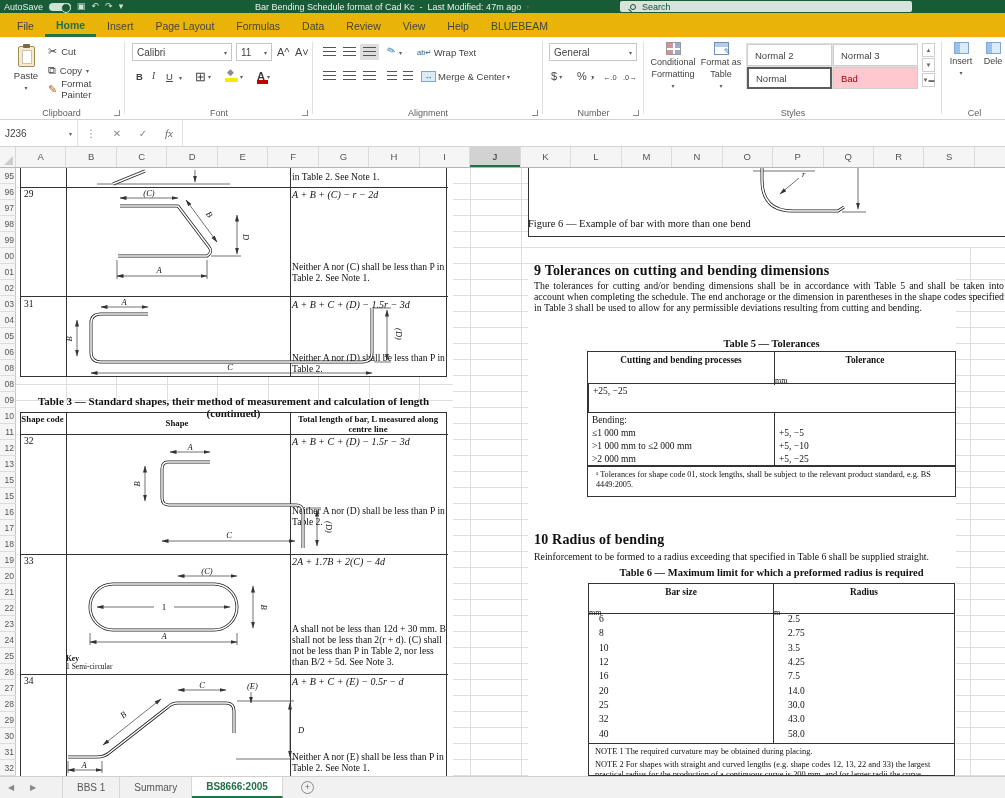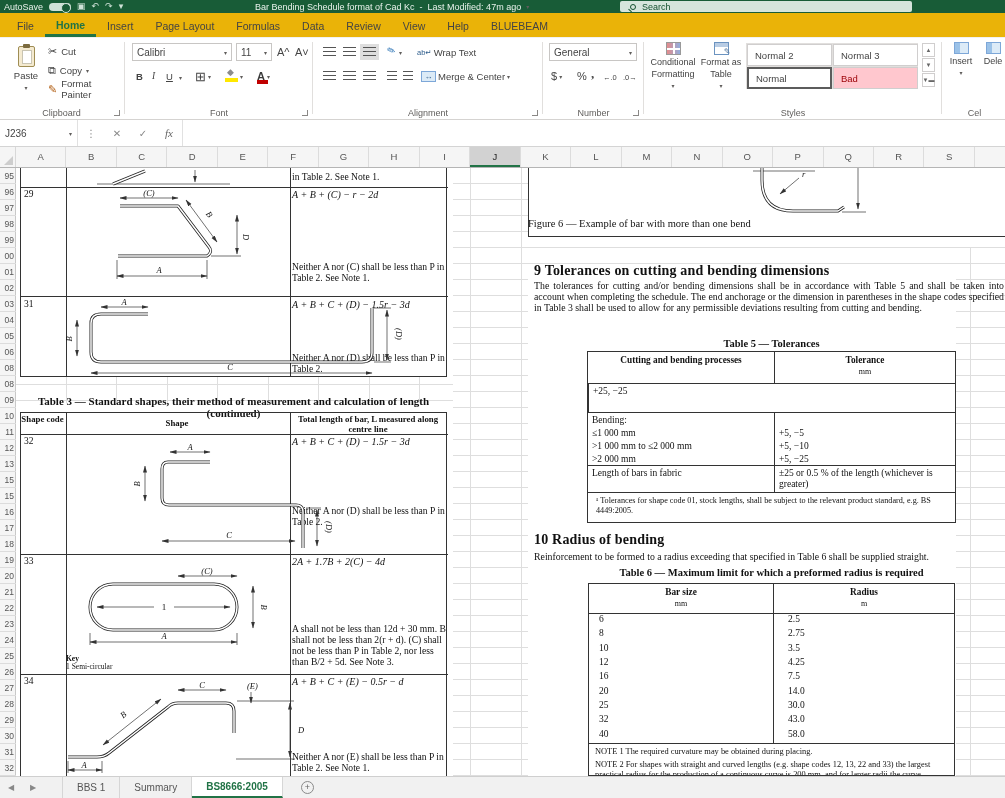--- a/index.html
+++ b/index.html
@@ -113,21 +113,21 @@
   
   .figline{position:absolute;background:#333}
   .figcap{font-size:10.5px;font-weight:normal;}
   .sechdr{font-size:14px;font-weight:bold;letter-spacing:.2px}
   .secbody{font-size:9.8px;line-height:11px;text-align:justify}
   .ttitle{font-size:10.5px;font-weight:bold;text-align:center}
   .dtable{position:absolute;border:1px solid #333;background:#fff;font-family:"Liberation Serif",serif;color:#111}
   .t5h{display:grid;grid-template-columns:186px 1fr;height:32px;border-bottom:1px solid #333}
   .t5h .c2{border-left:1px solid #333}
   .thc{font-size:9.3px;font-weight:bold;text-align:center;padding-top:3px}
-  .thu{font-size:8px;text-align:center;margin-top:2px}
+  .thu{font-size:8px;margin-top:11px}
   .t5row{display:grid;grid-template-columns:186px 1fr}
   .t5row .c2{border-left:1px solid #333}
   .tcell{font-size:9.5px;line-height:11px;padding:2px 4px 0 4px}
   .t5fn{border-top:1px solid #333;font-size:8.2px;line-height:9.5px;padding:3px 8px 0 8px}
   .t6h{display:grid;grid-template-columns:184px 1fr;height:30px;border-bottom:1px solid #333}
   .t6h .c2{border-left:1px solid #333}
   .t6row{display:grid;grid-template-columns:184px 1fr;height:14.33px}
   .t6row .c1{font-size:9.5px;padding-left:10px}
   .t6row .c2{font-size:9.5px;padding-left:14px;border-left:1px solid #333}
   .t6notes{border-top:1px solid #333;padding:3px 6px 0 6px;font-size:8.4px;line-height:9.8px}
@@ -634,24 +634,20 @@
         <div class="tcell" style="height:13px">&gt;1 000 mm to ≤2 000 mm</div>
         <div class="tcell" style="height:13px">&gt;2 000 mm</div>
       </div>
       <div class="c2" style="height:53px">
         <div class="tcell" style="height:13px"></div>
         <div class="tcell" style="height:13px">+5, −5</div>
         <div class="tcell" style="height:13px">+5, −10</div>
         <div class="tcell" style="height:13px">+5, −25</div>
       </div>
     </div>
-    <div class="t5row" style="height:26px">
-      <div class="tcell">Length of bars in fabric</div>
-      <div class="tcell c2">±25 or 0.5 % of the length (whichever is greater)</div>
-    </div>
     <div class="t5fn" style="height:30px">ᵃ  Tolerances for shape code 01, stock lengths, shall be subject to the relevant product standard, e.g. BS 4449:2005.</div>
   </div>
 
   <div class="abs ser sechdr" style="left:534px;top:364px">10 Radius of bending</div>
   <div class="abs ser secbody" style="left:534px;top:383px;width:470px;text-align:left">Reinforcement to be formed to a radius exceeding that specified in Table 6 shall be supplied straight.</div>
 
   <div class="abs ser ttitle" style="left:588px;top:399px;width:367px">Table 6 — Maximum limit for which a preformed radius is required</div>
   <div class="dtable" style="left:588px;top:415px;width:367px;height:193px;overflow:hidden">
     <div class="t6h">
       <div>

